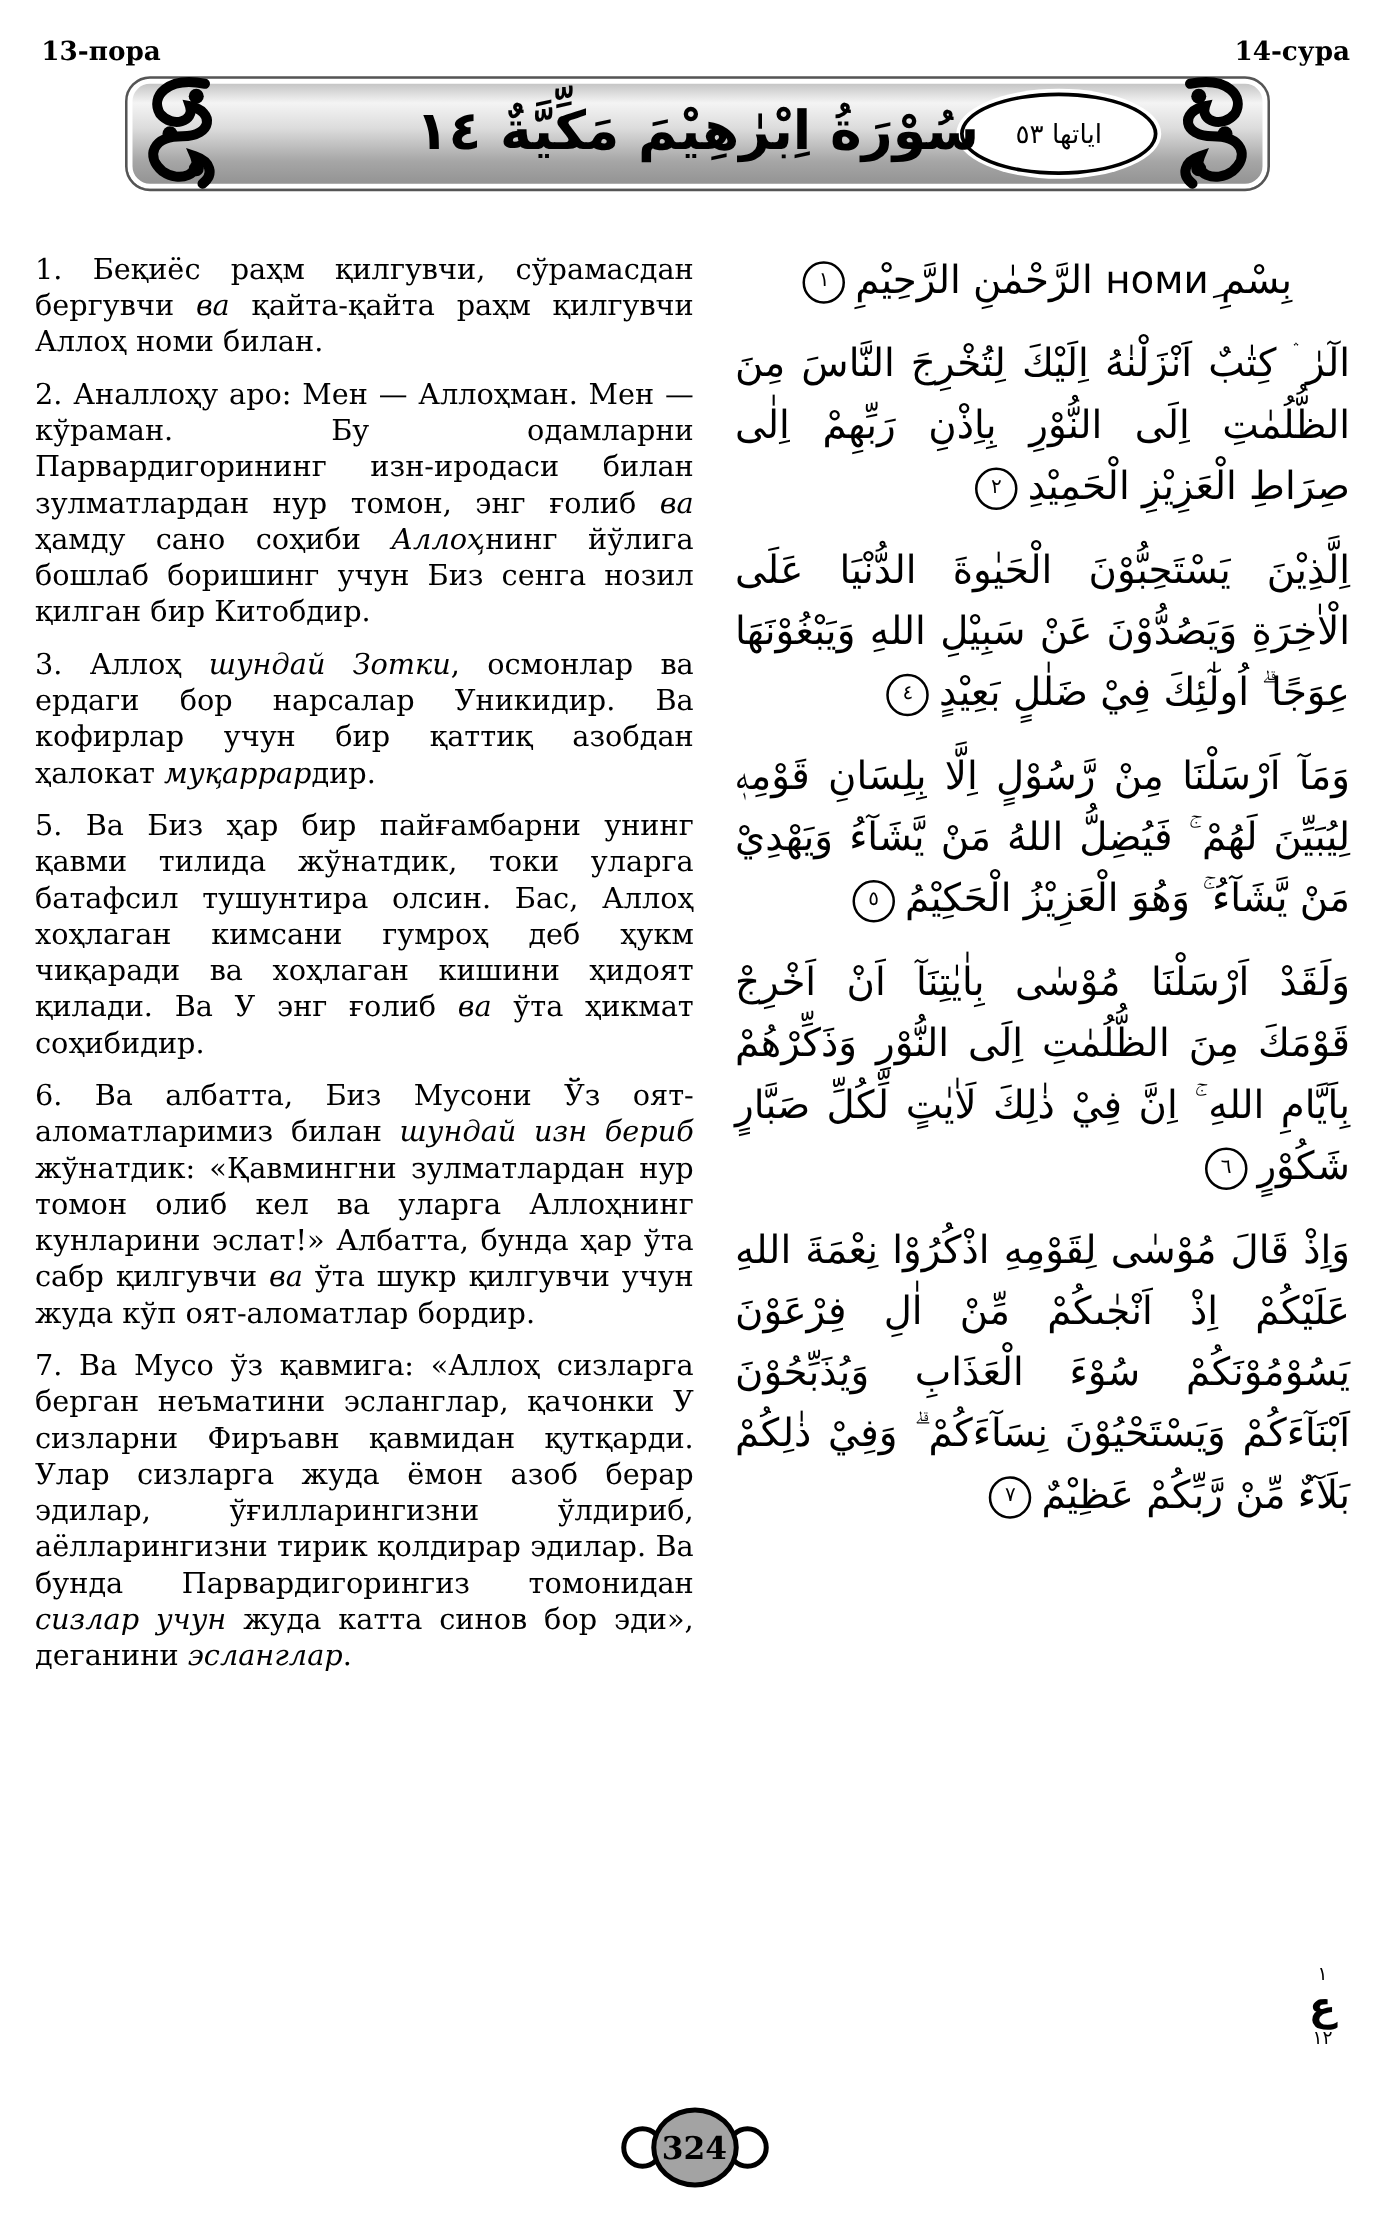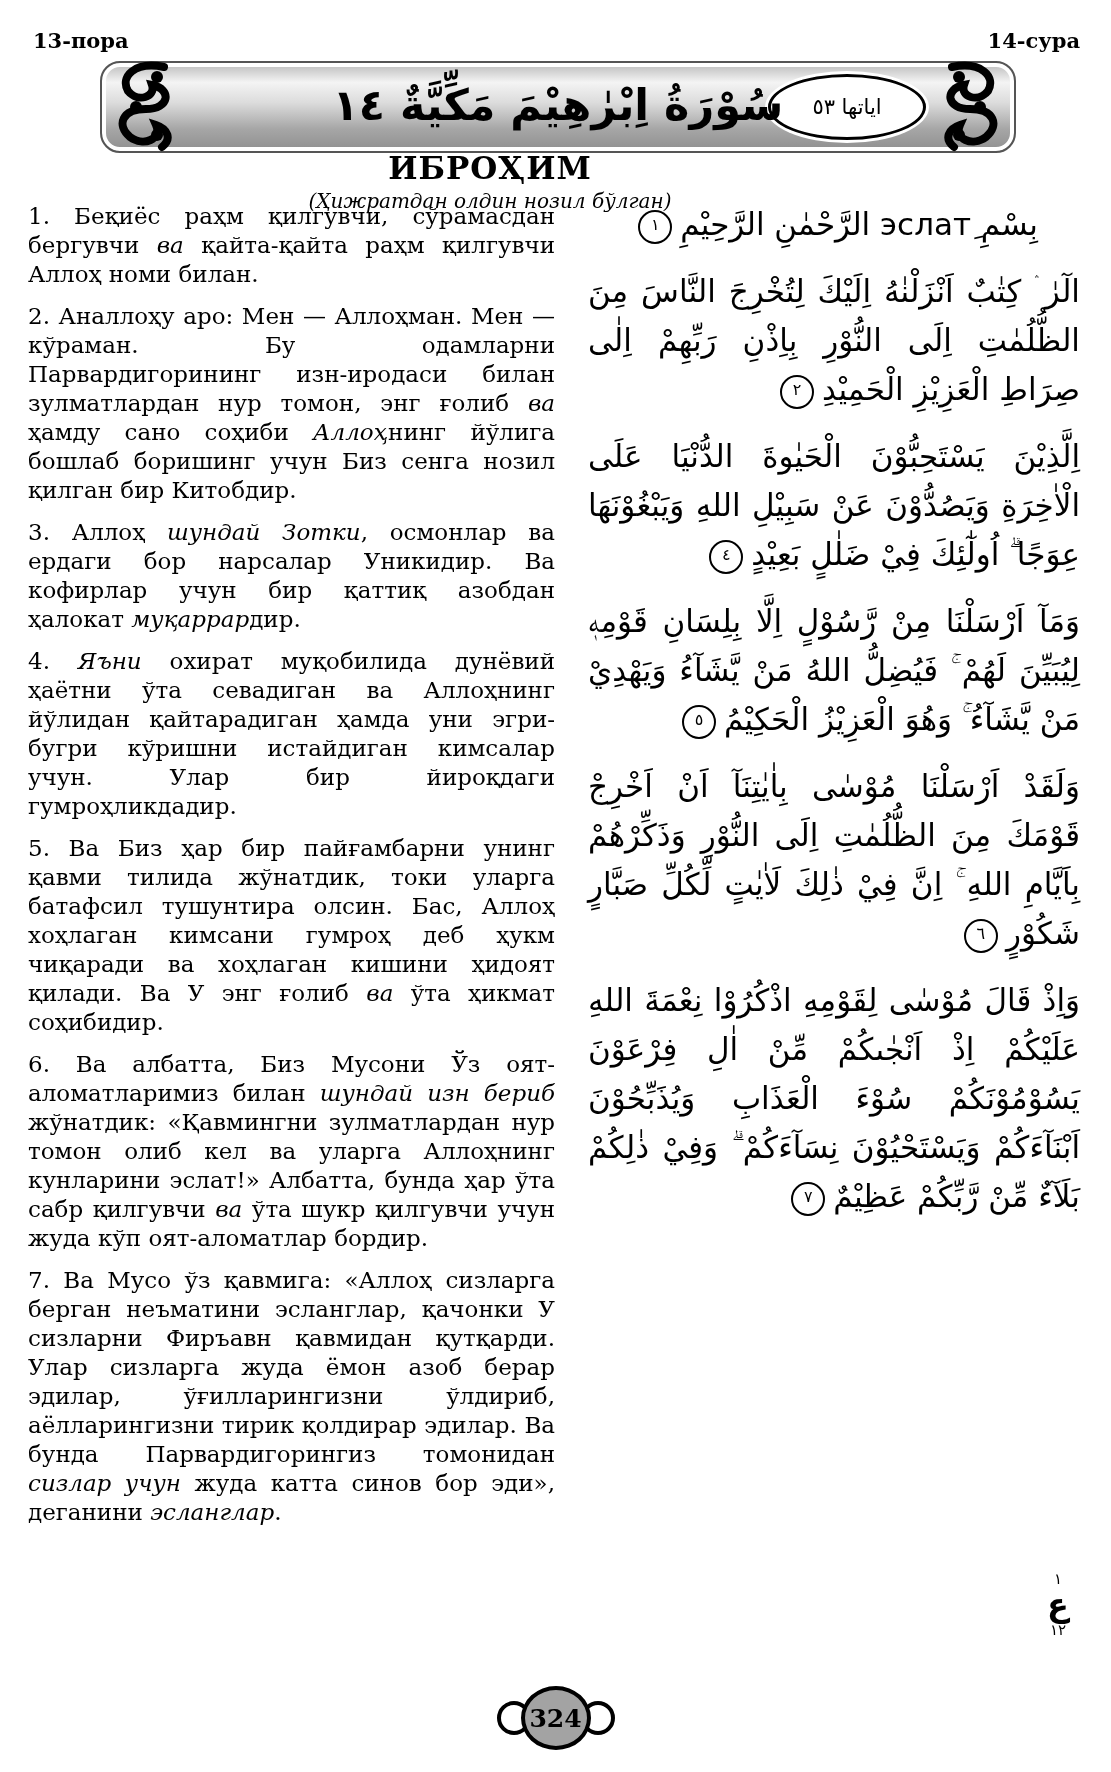--- a/index.html
+++ b/index.html
@@ -80,37 +80,32 @@
         <path d="M52 8 C22 2 8 18 16 32 C26 44 44 38 40 26 C60 30 58 50 34 50 C10 50 4 66 18 78 C32 88 50 80 44 66 C56 70 60 80 50 88" fill="none" stroke="#000" stroke-width="8" stroke-linecap="round"></path>
         <circle cx="45" cy="18" r="6" fill="#000"></circle>
         <circle cx="24" cy="48" r="6" fill="#000"></circle>
         <circle cx="45" cy="76" r="6" fill="#000"></circle>
       </svg>
     </span>
     <span class="band-oval right">اياتها ٥٣</span>
     <span class="band-title">سُوْرَةُ اِبْرٰهِيْمَ مَكِّيَّةٌ ١٤</span>
   </div>
 
-  <div class="surah-title-wrap">
-    <div class="surah-title">ИБРОҲИМ</div>
-    <div class="surah-subtitle">(Ҳижратдан олдин нозил бўлган)</div>
-  </div>
 
   <div class="trans-col">
       <p><span>1. Беқиёс раҳм қилгувчи, сўрамасдан бергувчи </span><em>ва</em><span> қайта-қайта раҳм қилгувчи Аллоҳ номи билан.</span></p>
       <p><span>2. Аналлоҳу аро: Мен — Аллоҳман. Мен — кўраман. Бу одамларни Парвардигорининг изн-иродаси билан зулматлардан нур томон, энг ғолиб </span><em>ва</em><span> ҳамду сано соҳиби </span><em>Аллоҳ</em><span>нинг йўлига бошлаб боришинг учун Биз сенга нозил қилган бир Китобдир.</span></p>
       <p><span>3. Аллоҳ </span><em>шундай Зотки</em><span>, осмонлар ва ердаги бор нарсалар Уникидир. Ва кофирлар учун бир қаттиқ азобдан ҳалокат </span><em>муқаррар</em><span>дир.</span></p>
-      <p><span>4. </span><em>Яъни</em><span> охират муқобилида дунёвий ҳаётни ўта севадиган ва Аллоҳнинг йўлидан қайтарадиган ҳамда уни эгри-бугри кўришни истайдиган кимсалар учун. Улар бир йироқдаги гумроҳликдадир.</span></p>
       <p><span>5. Ва Биз ҳар бир пайғамбарни унинг қавми тилида жўнатдик, токи уларга батафсил тушунтира олсин. Бас, Аллоҳ хоҳлаган кимсани гумроҳ деб ҳукм чиқаради ва хоҳлаган кишини ҳидоят қилади. Ва У энг ғолиб </span><em>ва</em><span> ўта ҳикмат соҳибидир.</span></p>
       <p><span>6. Ва албатта, Биз Мусони Ўз оят-аломатларимиз билан </span><em>шундай изн бериб</em><span> жўнатдик: «Қавмингни зулматлардан нур томон олиб кел ва уларга Аллоҳнинг кунларини эслат!» Албатта, бунда ҳар ўта сабр қилгувчи </span><em>ва</em><span> ўта шукр қилгувчи учун жуда кўп оят-аломатлар бордир.</span></p>
       <p><span>7. Ва Мусо ўз қавмига: «Аллоҳ сизларга берган неъматини эсланглар, қачонки У сизларни Фиръавн қавмидан қутқарди. Улар сизларга жуда ёмон азоб берар эдилар, ўғилларингизни ўлдириб, аёлларингизни тирик қолдирар эдилар. Ва бунда Парвардигорингиз томонидан </span><em>сизлар учун</em><span> жуда катта синов бор эди», деганини </span><em>эсланглар</em><span>.</span></p>
     </div>
 
   <div class="arabic-col">
-      <div class="verse centered"><span>بِسْمِ эслатِ الرَّحْمٰنِ الرَّحِيْمِ</span><span class="ayah-marker">١</span></div>
+      <div class="verse centered"><span>بِسْمِ номиِ الرَّحْمٰنِ الرَّحِيْمِ</span><span class="ayah-marker">١</span></div>
       <div class="verse"><span>الٓرٰ ۛ كِتٰبٌ اَنْزَلْنٰهُ اِلَيْكَ لِتُخْرِجَ النَّاسَ مِنَ الظُّلُمٰتِ اِلَى النُّوْرِ بِاِذْنِ رَبِّهِمْ اِلٰى صِرَاطِ الْعَزِيْزِ الْحَمِيْدِ</span><span class="ayah-marker">٢</span></div>
       <div class="verse"><span>اِلَّذِيْنَ يَسْتَحِبُّوْنَ الْحَيٰوةَ الدُّنْيَا عَلَى الْاٰخِرَةِ وَيَصُدُّوْنَ عَنْ سَبِيْلِ اللهِ وَيَبْغُوْنَهَا عِوَجًا ۗ اُولٰٓئِكَ فِيْ ضَلٰلٍ بَعِيْدٍ</span><span class="ayah-marker">٤</span></div>
       <div class="verse"><span>وَمَآ اَرْسَلْنَا مِنْ رَّسُوْلٍ اِلَّا بِلِسَانِ قَوْمِهٖ لِيُبَيِّنَ لَهُمْ ۚ فَيُضِلُّ اللهُ مَنْ يَّشَآءُ وَيَهْدِيْ مَنْ يَّشَآءُ ۚ وَهُوَ الْعَزِيْزُ الْحَكِيْمُ</span><span class="ayah-marker">٥</span></div>
       <div class="verse"><span>وَلَقَدْ اَرْسَلْنَا مُوْسٰى بِاٰيٰتِنَآ اَنْ اَخْرِجْ قَوْمَكَ مِنَ الظُّلُمٰتِ اِلَى النُّوْرِ وَذَكِّرْهُمْ بِاَيَّامِ اللهِ ۚ اِنَّ فِيْ ذٰلِكَ لَاٰيٰتٍ لِّكُلِّ صَبَّارٍ شَكُوْرٍ</span><span class="ayah-marker">٦</span></div>
       <div class="verse"><span>وَاِذْ قَالَ مُوْسٰى لِقَوْمِهِ اذْكُرُوْا نِعْمَةَ اللهِ عَلَيْكُمْ اِذْ اَنْجٰىكُمْ مِّنْ اٰلِ فِرْعَوْنَ يَسُوْمُوْنَكُمْ سُوْءَ الْعَذَابِ وَيُذَبِّحُوْنَ اَبْنَآءَكُمْ وَيَسْتَحْيُوْنَ نِسَآءَكُمْ ۗ وَفِيْ ذٰلِكُمْ بَلَآءٌ مِّنْ رَّبِّكُمْ عَظِيْمٌ</span><span class="ayah-marker">٧</span></div>
     </div>
 
   <div class="ruku-mark">
     <span class="small">١</span>
     <span class="ain">ع</span>

